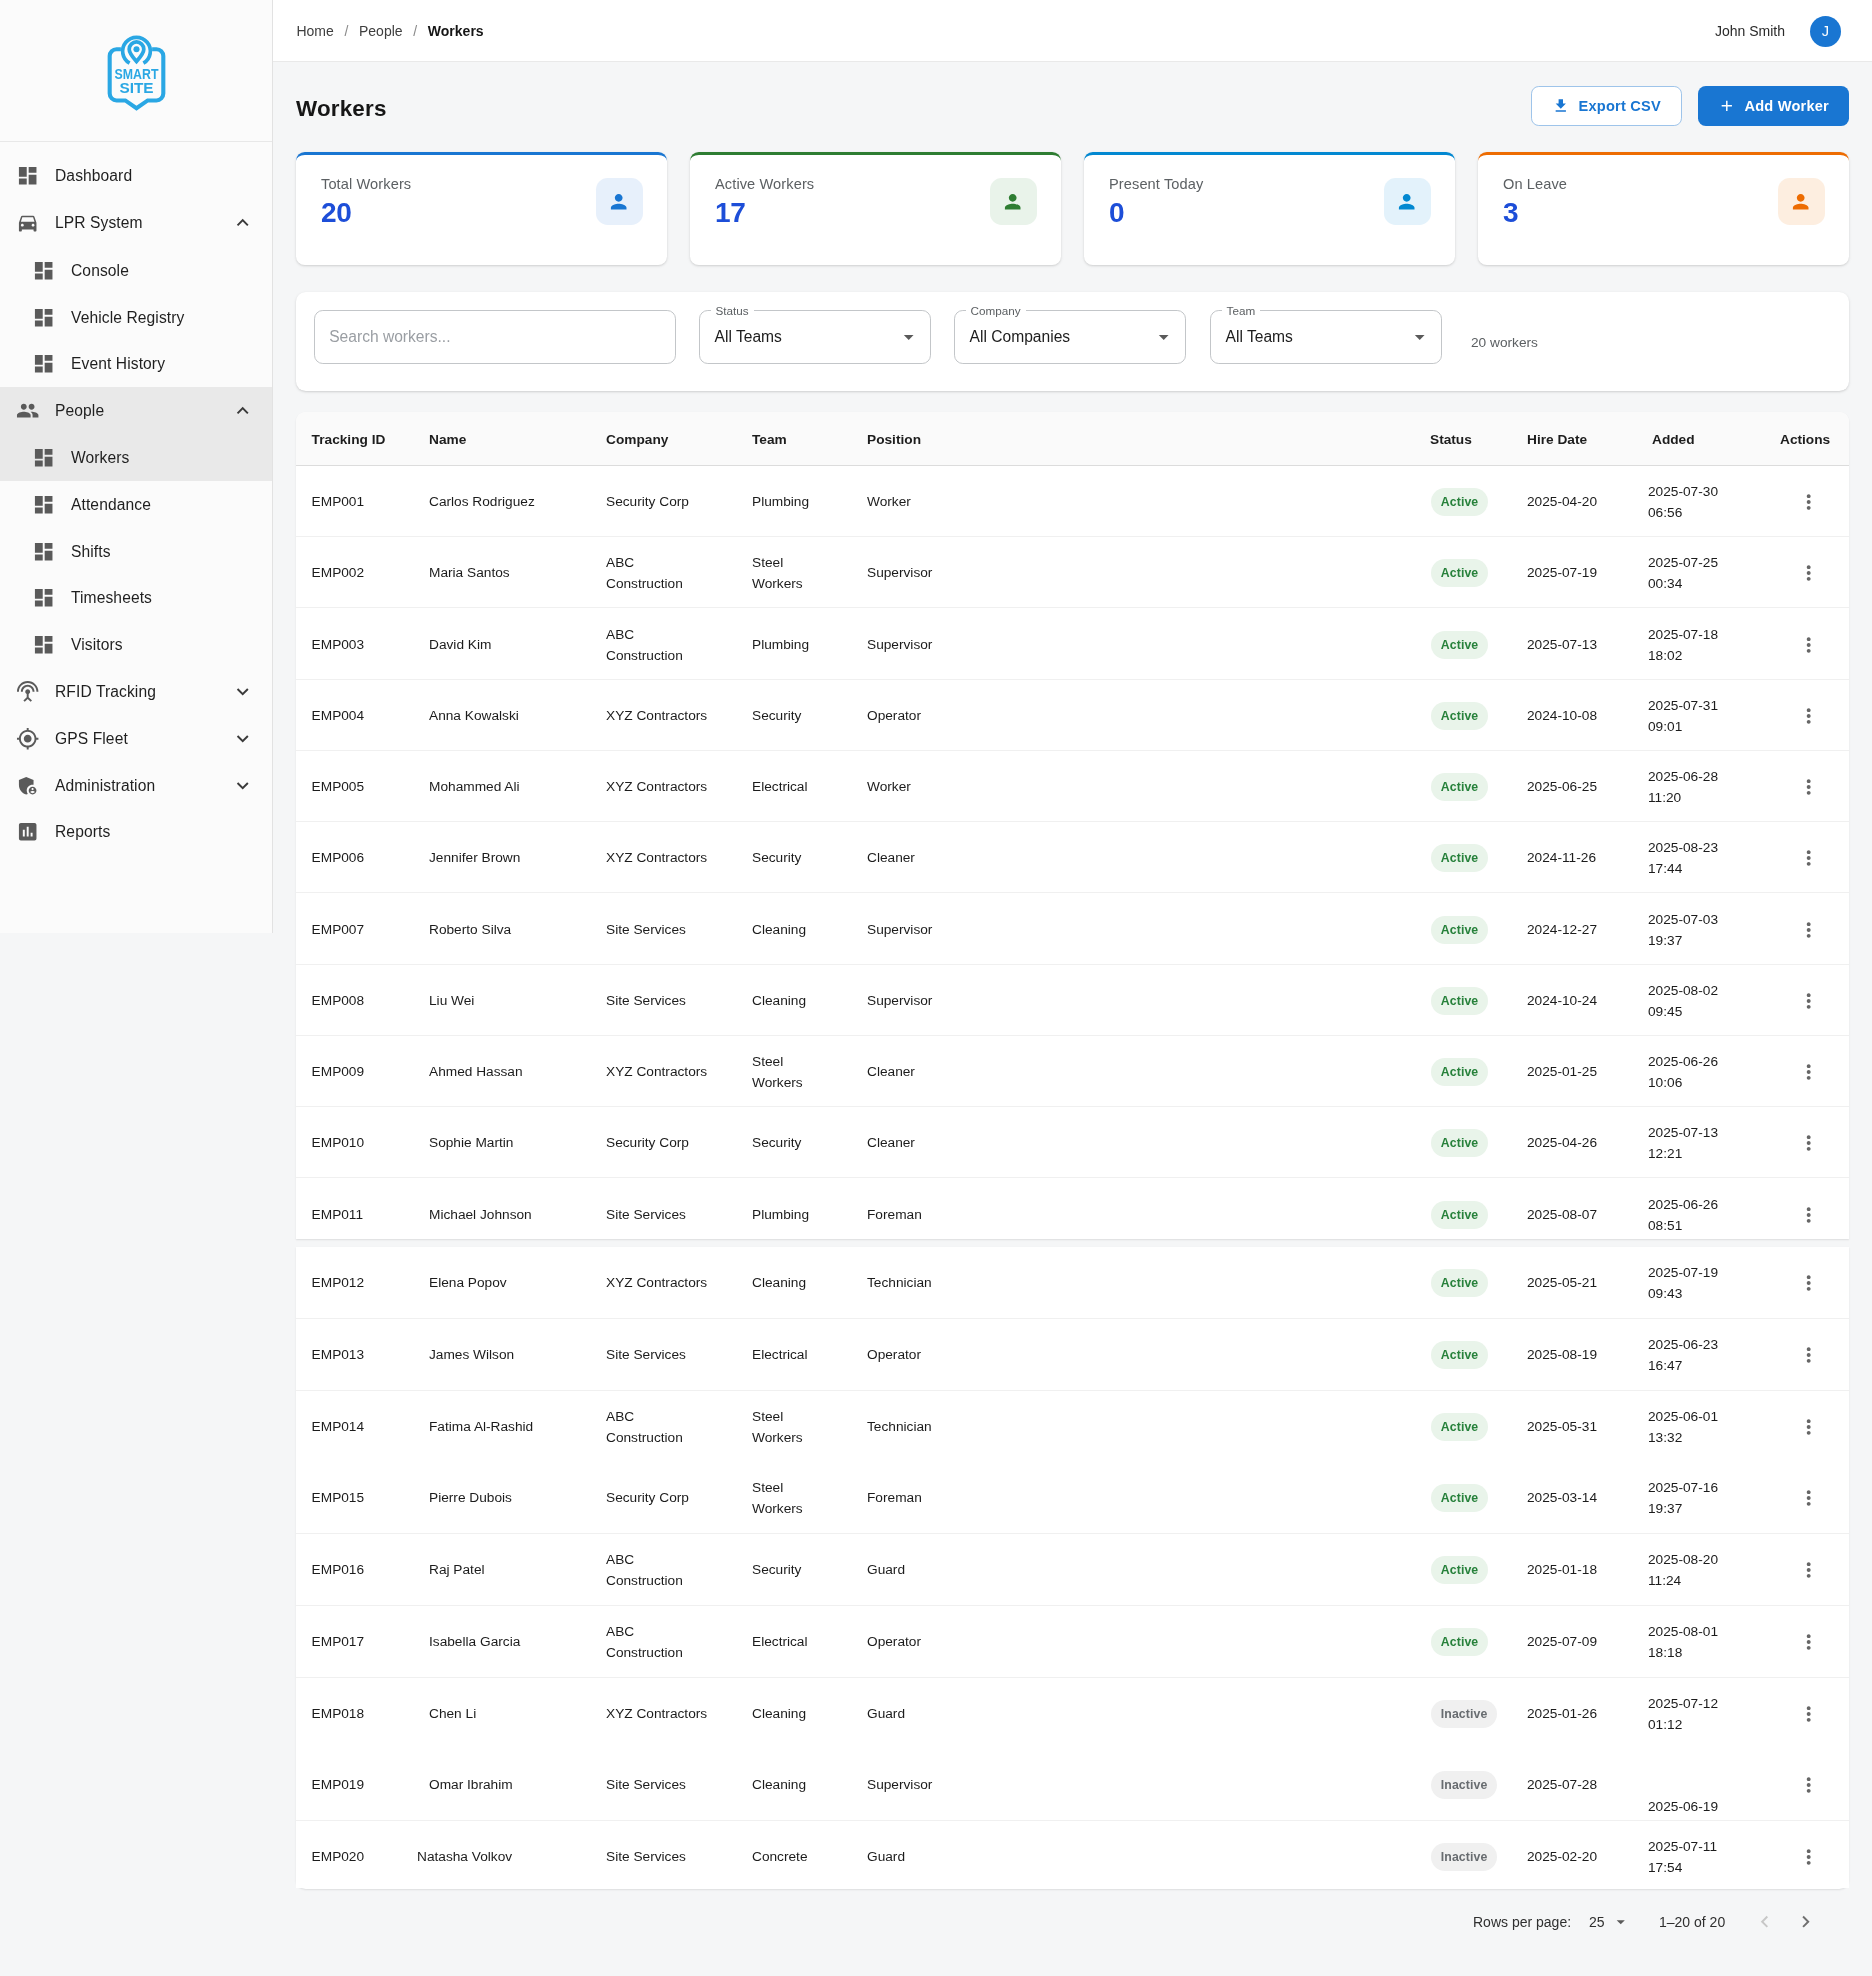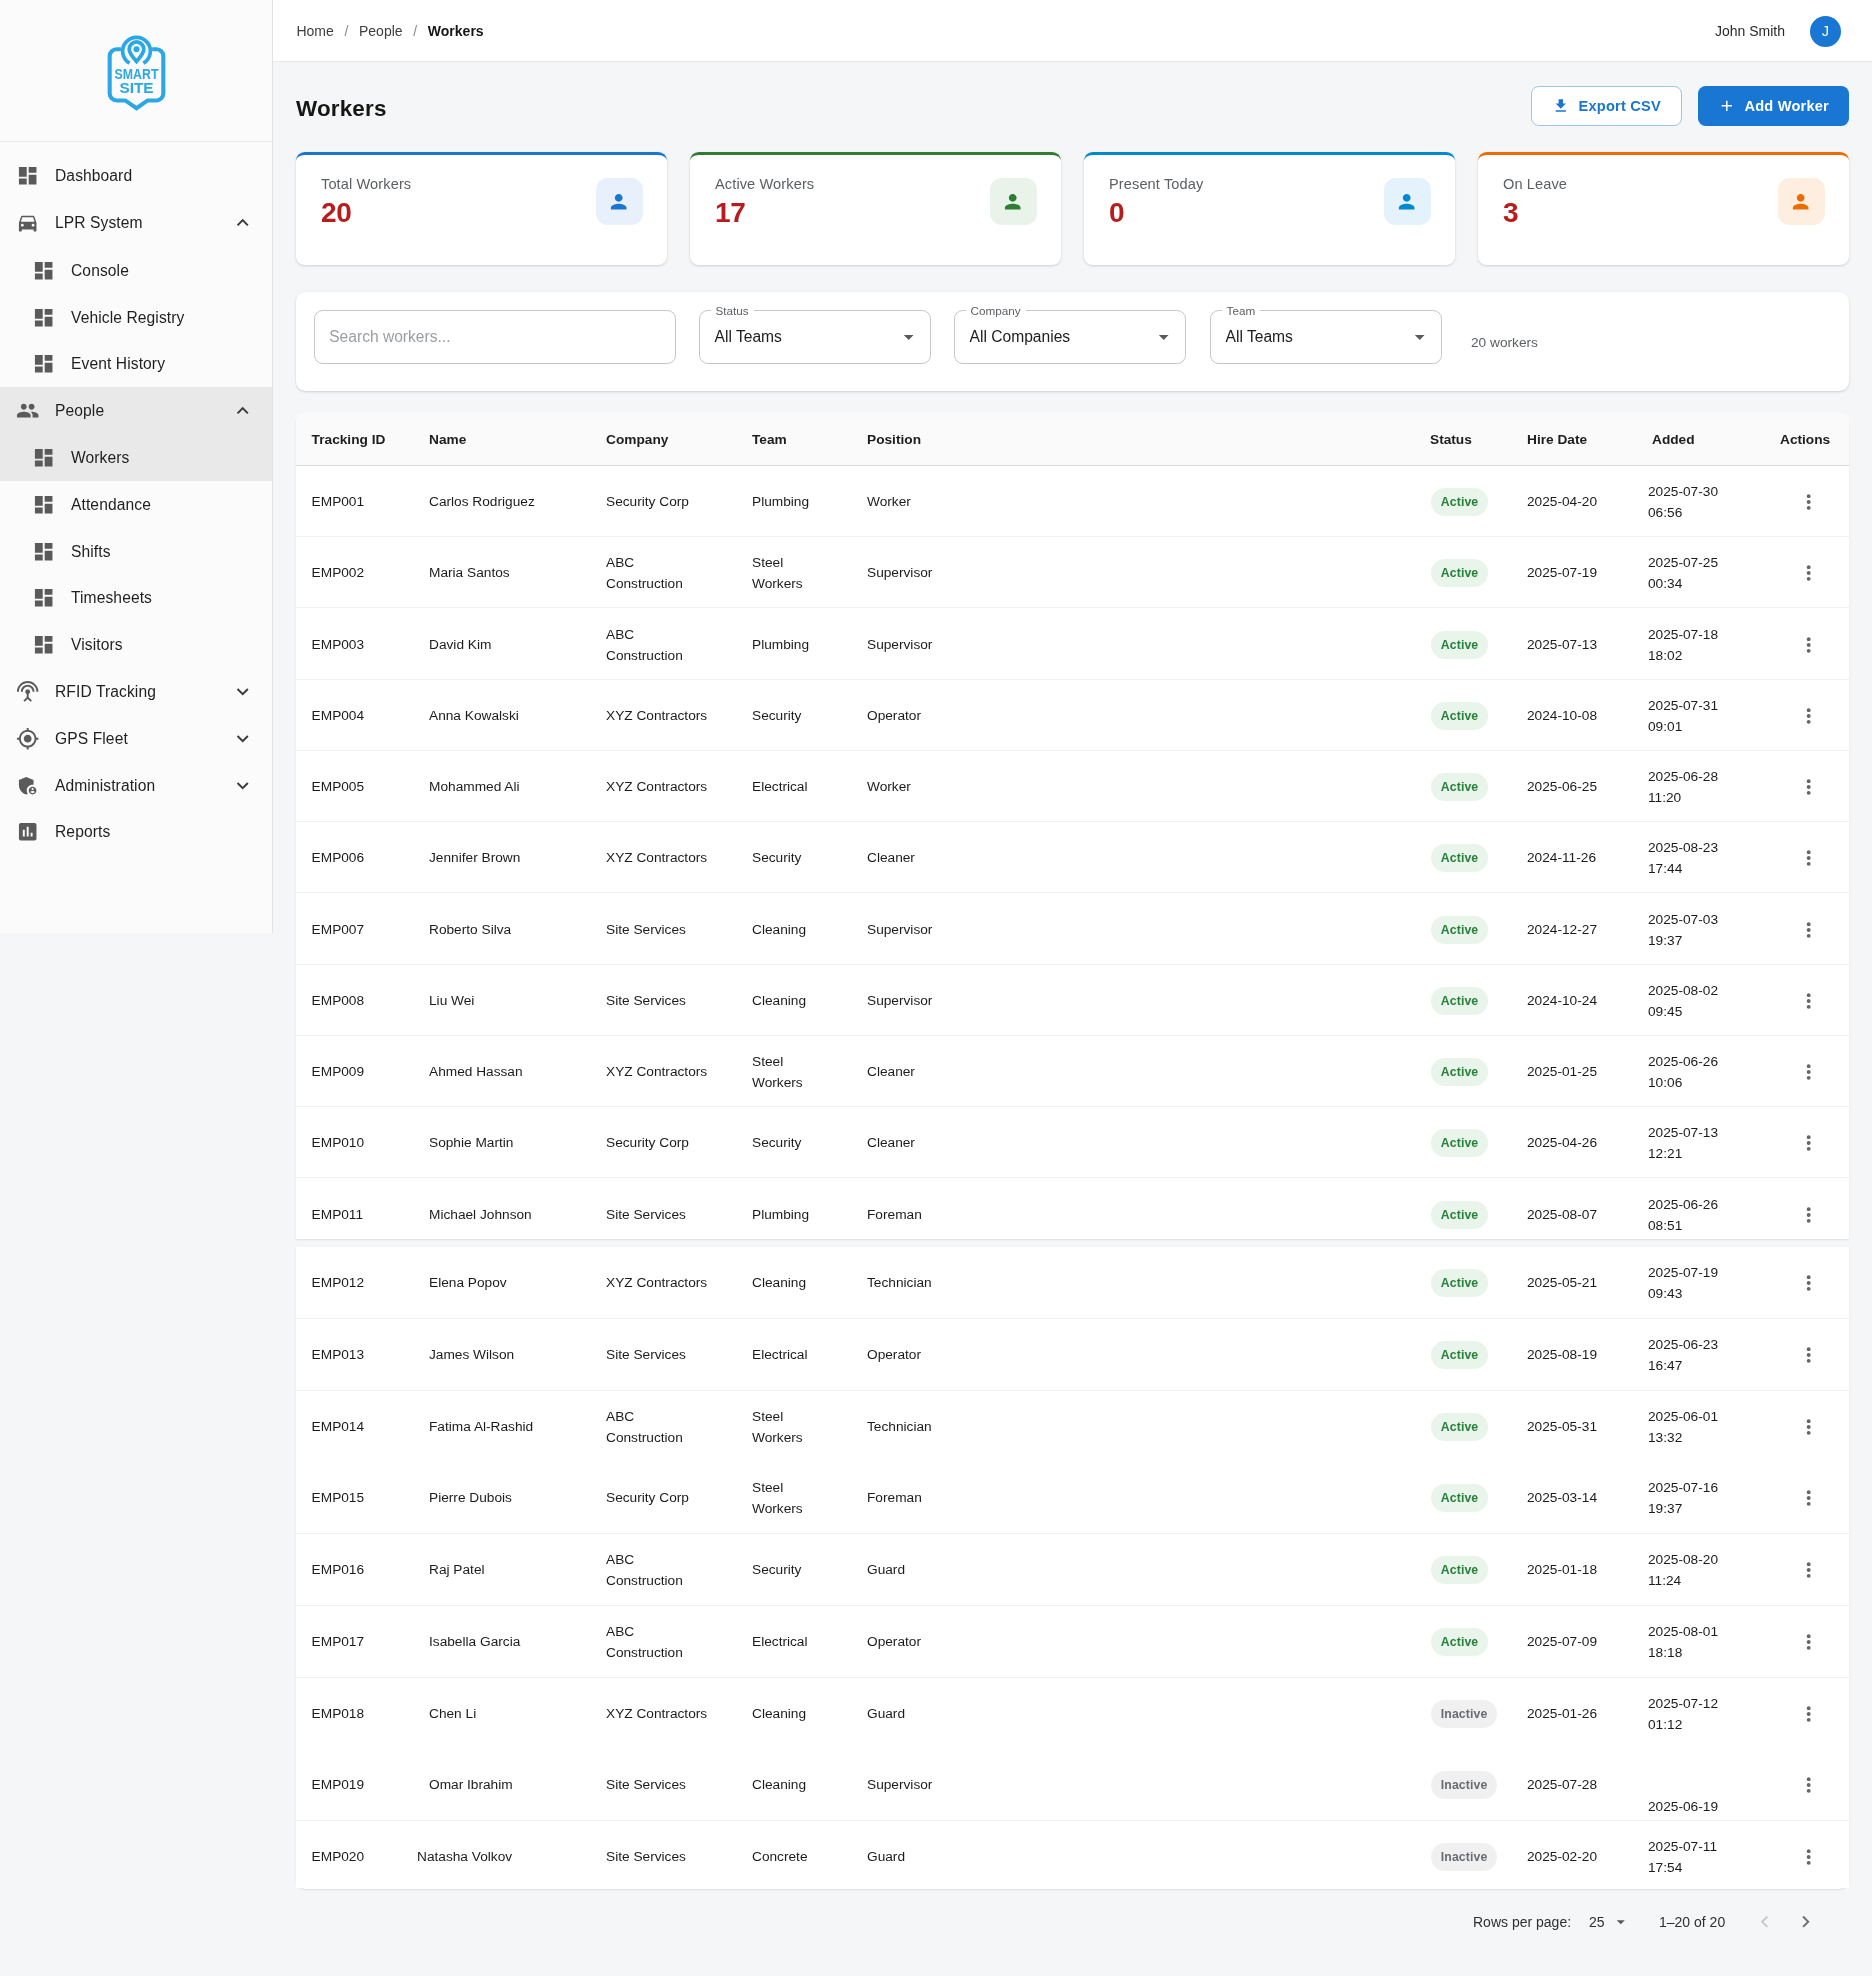--- a/index.html
+++ b/index.html
@@ -24,21 +24,21 @@
 
 
 .ptitle { position:absolute; left:296px; top:96px; font-size:22.4px; font-weight:700; color:#161616; letter-spacing:0.2px; }
 .btn { position:absolute; top:86px; height:40px; border-radius:7.8px; font-size:14.6px; font-weight:600; letter-spacing:0.2px; display:flex; align-items:center; justify-content:center; gap:8.8px; }
 .btn-outline { left:1531px; width:151px; color:#1976d2; border:1px solid #9ec4ea; background:#fff; }
 .btn-fill { left:1698px; width:151px; color:#ffffff; background:#1976d2; }
 
 
 .scard { position:absolute; top:152px; width:371px; height:113px; background:#fff; border-radius:8.8px; box-shadow:0 1px 2px rgba(0,0,0,0.10), 0 1px 3.9px rgba(0,0,0,0.07); }
 .sc-label { position:absolute; left:25px; top:20.5px; font-size:14.6px; color:#5c6063; letter-spacing:0.1px; }
-.sc-num { position:absolute; left:25px; top:42px; font-size:28px; font-weight:700; letter-spacing:-0.3px; color:#b91c1c; }
+.sc-num { position:absolute; left:25px; top:42px; font-size:28px; font-weight:700; letter-spacing:-0.3px; color:#1d4ed8; }
 .sc-ic { position:absolute; right:24.4px; top:23.4px; width:47px; height:47px; border-radius:11.7px; display:flex; align-items:center; justify-content:center; }
 
 
 .fcard { position:absolute; left:296px; top:292px; width:1553px; height:99px; background:#fff; border-radius:9.8px; box-shadow:0 1px 2px rgba(0,0,0,0.10), 0 1px 3.9px rgba(0,0,0,0.07); }
 .finput { position:absolute; top:17.6px; height:54px; border:1px solid #c3c6c9; border-radius:8.8px; background:#fff; }
 .fsearch { left:17.6px; width:362px; }
 .fph { position:absolute; left:14.6px; top:50%; transform:translateY(-50%); font-size:15.6px; color:#9a9ea3; }
 .fval { position:absolute; left:14.6px; top:50%; transform:translateY(-50%); font-size:15.6px; color:#1c1c1c; }
 .flabel { position:absolute; top:-6.8px; left:10.7px; background:#fff; padding:0 4.9px; font-size:11.7px; color:#5c6063; }
 .farrow { position:absolute; right:9.8px; top:50%; transform:translateY(-50%); width:23.4px; height:23.4px; }

